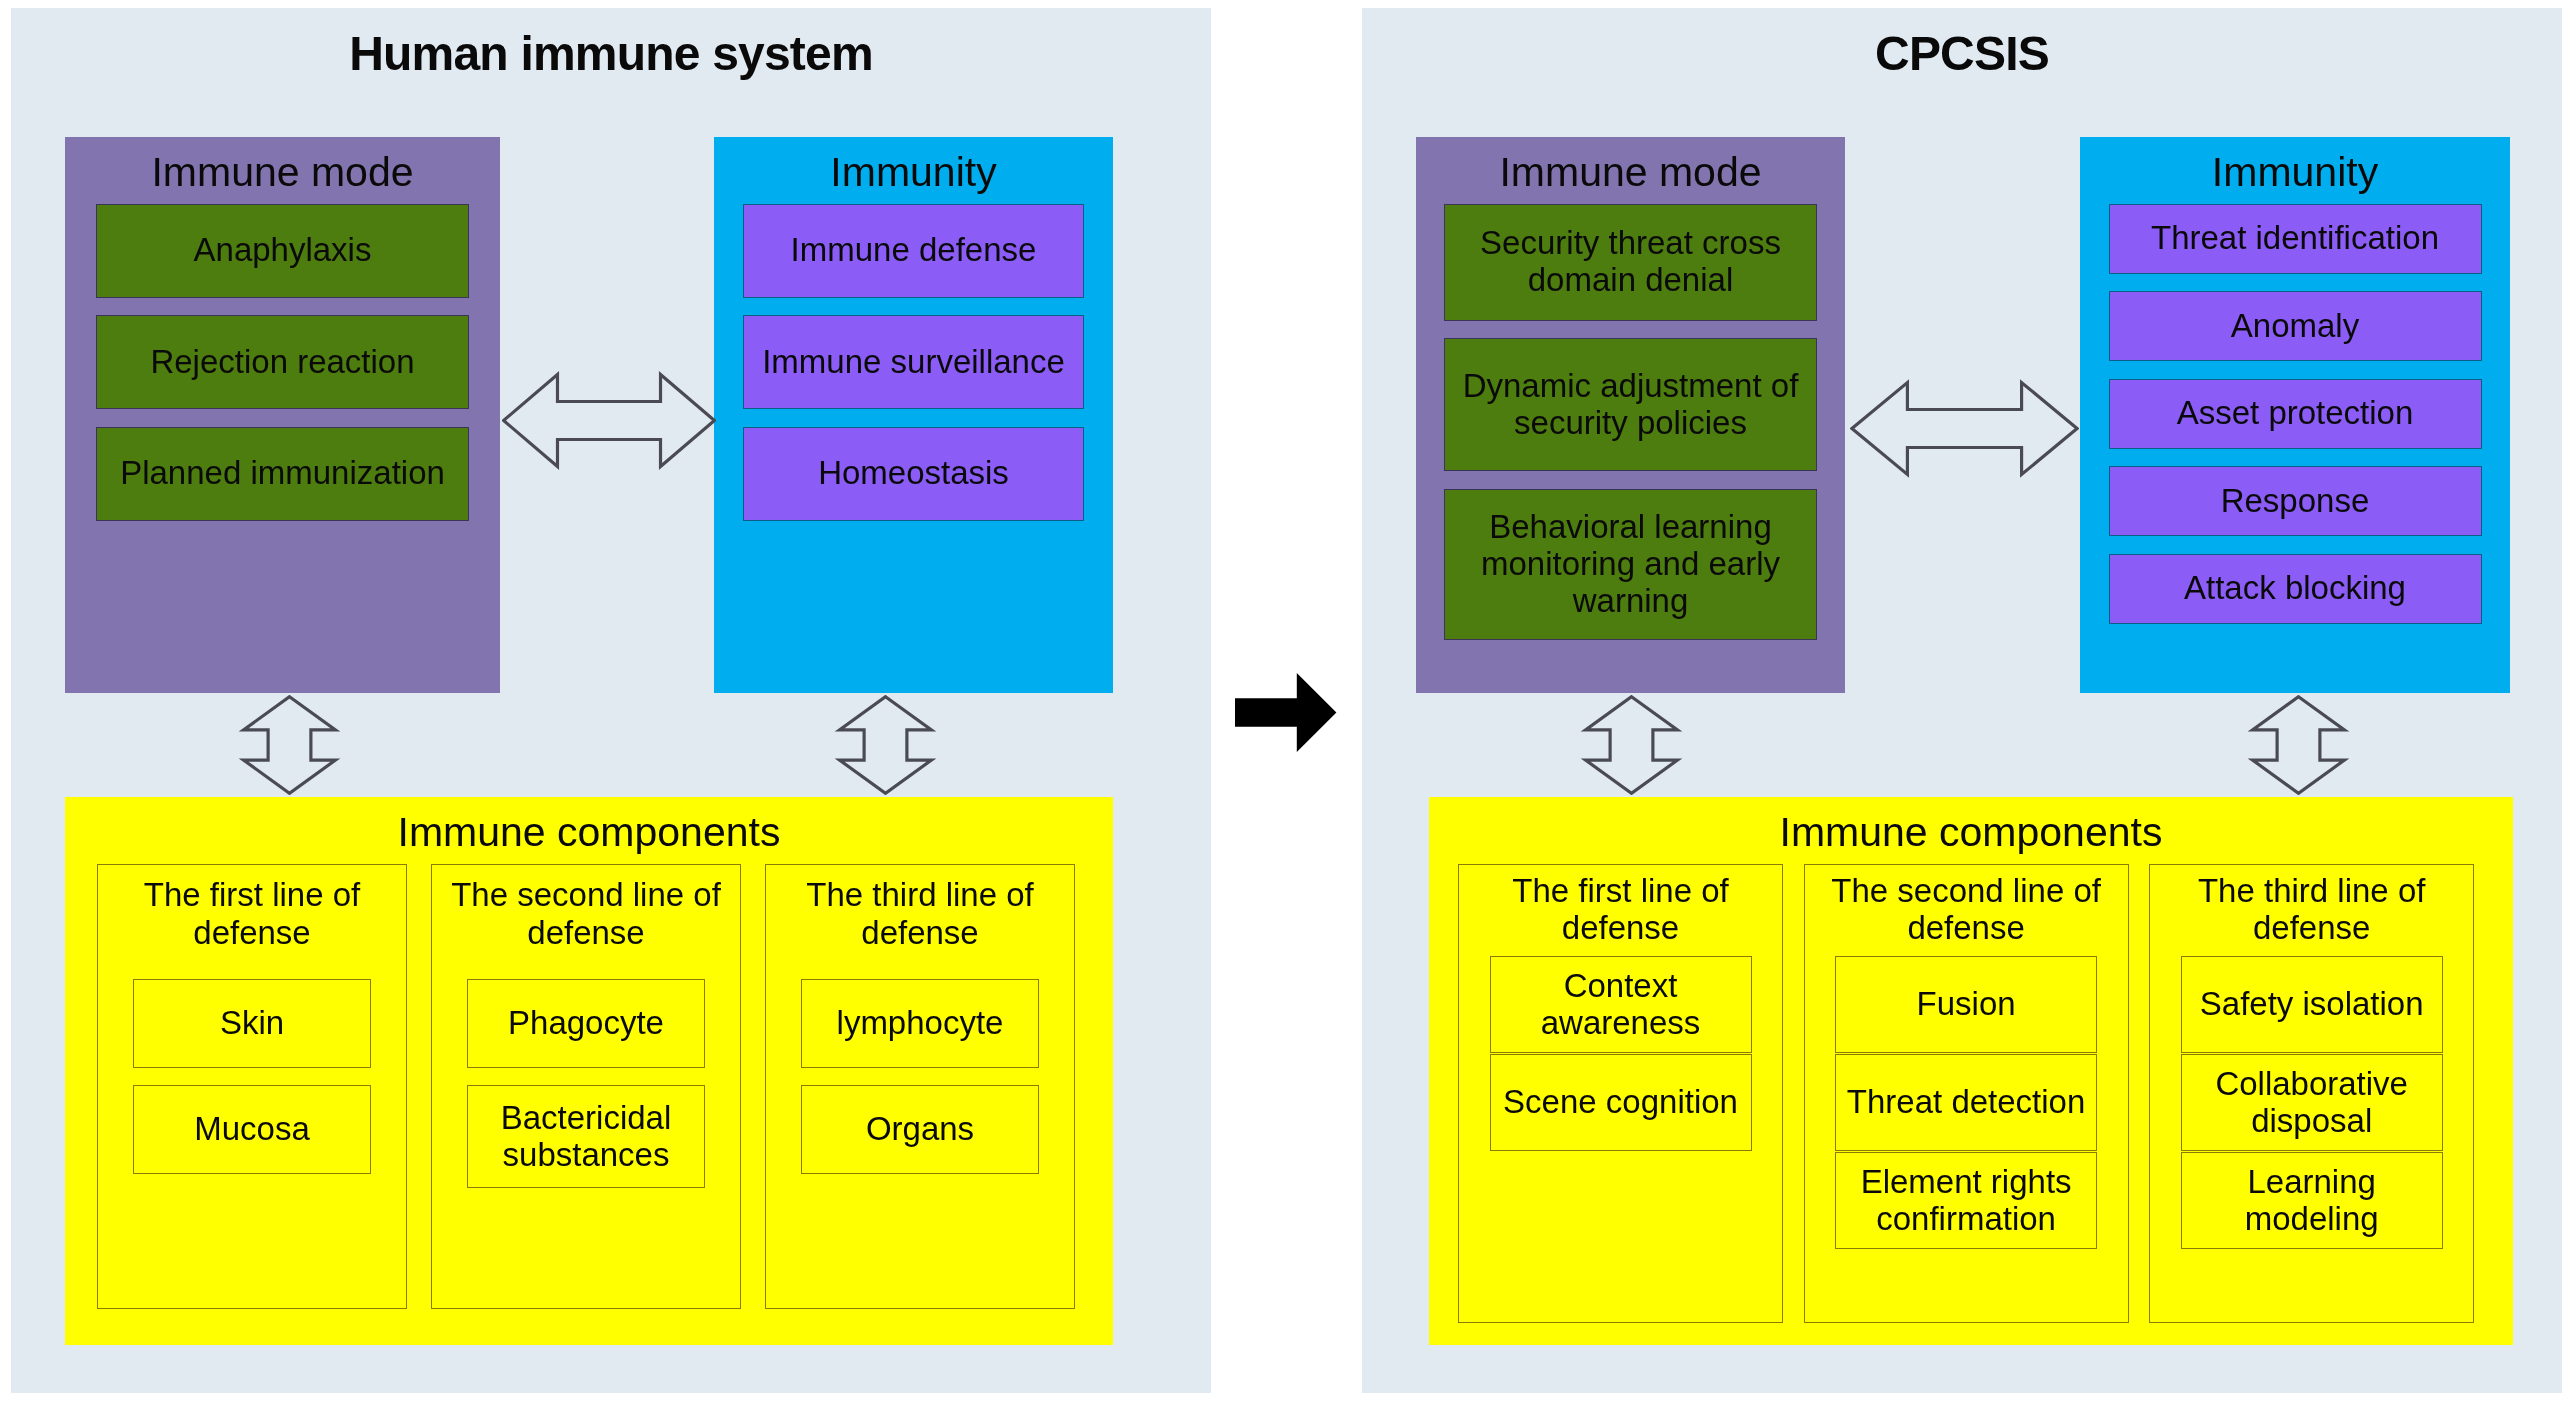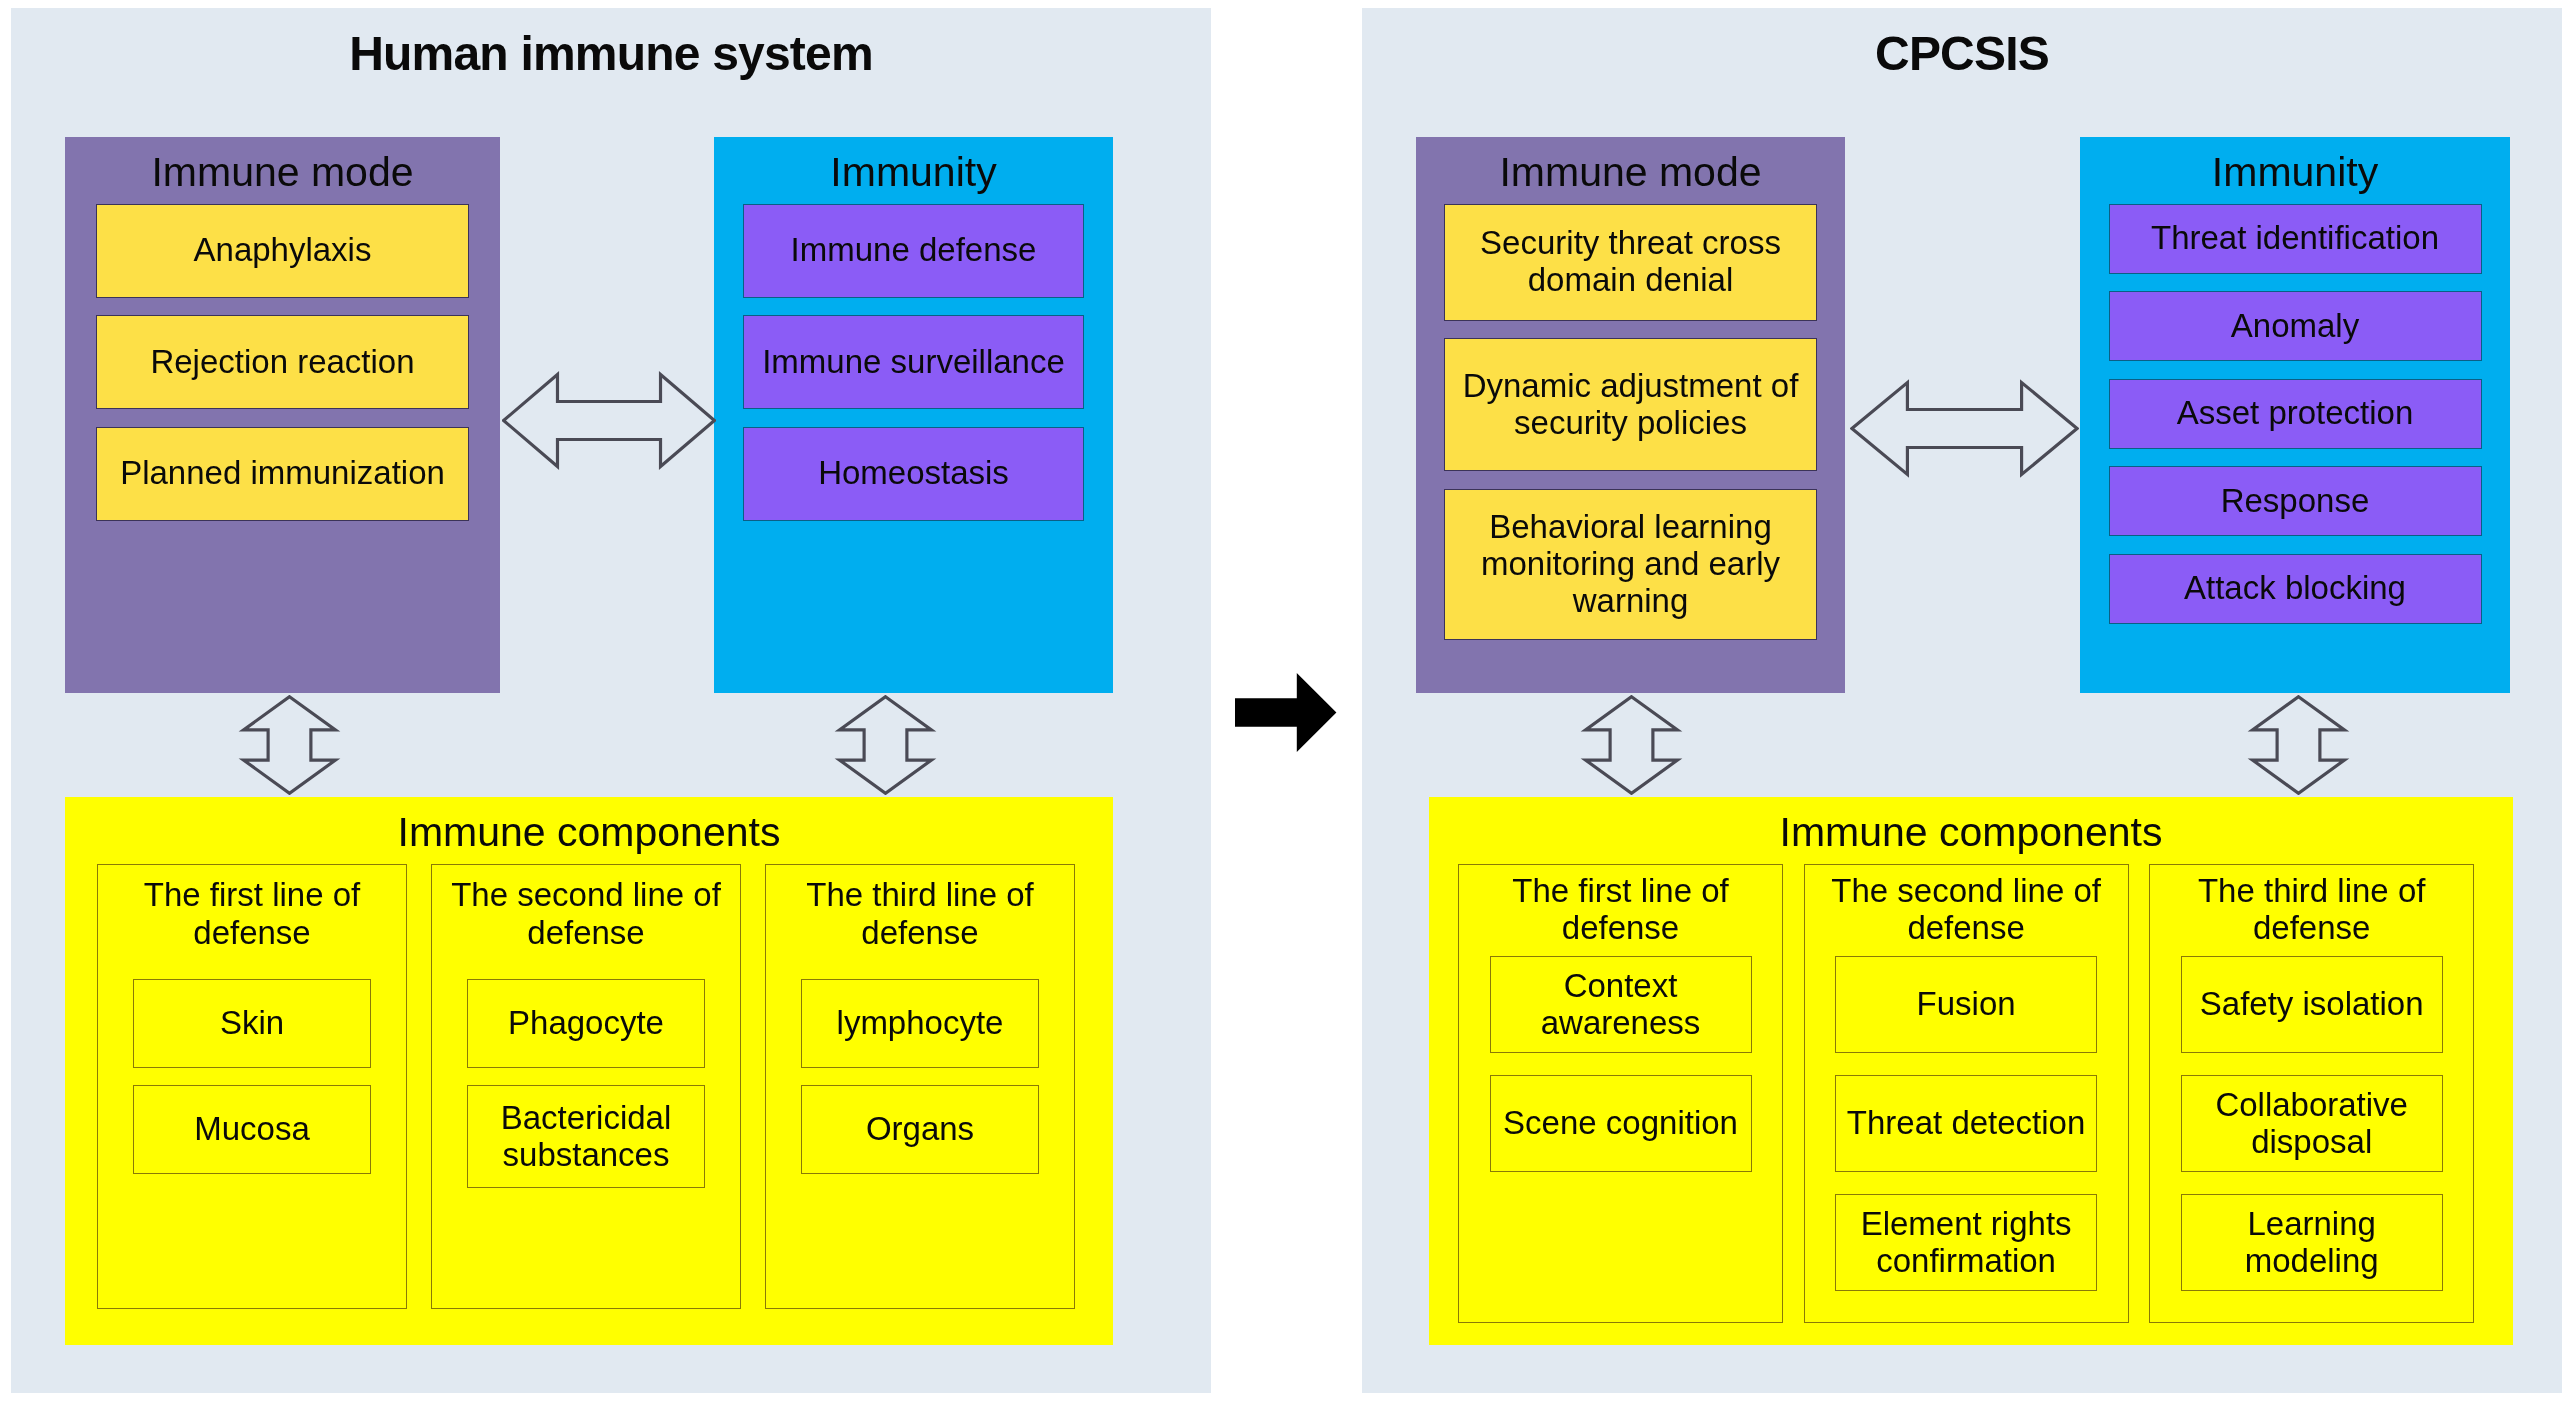--- a/index.html
+++ b/index.html
@@ -45,21 +45,21 @@
   .yellow{ background:#ffff00; }
 
   .chip{
     box-sizing:border-box;
     margin:0 auto 17.5px auto;
     display:flex;align-items:center;justify-content:center;
     text-align:center;
     font-size:33px;line-height:1.12;
     color:#0a0a0a;
   }
-  .purple .chip{ border:1.6px solid #3b3358; background:#fde047; }
+  .purple .chip{ border:1.6px solid #3b3358; background:#4d7c0f; }
   .cyan  .chip{ border:1.6px solid #0b5f86; background:#8b5cf6; }
   .yellow .chip{ border:1.6px solid #8a7a06; background:#ffff00; }
 
   
   #L-mode{ left:65px; top:137px; width:435px; height:556px; }
   #L-mode .chip{ width:373px; }
   #L-mode .chip.h1{ height:94px; }
   #L-mode .chip.h2{ height:94px; }
   #L-mode .chip.h3{ height:94px; }
 
@@ -96,21 +96,21 @@
   #R-comp .col{
     box-sizing:border-box;
     border:1.6px solid #8a7a06;
     width:325px; height:459px;
     padding:8px 14.3px 0 14.3px;
   }
   #R-comp .col-title{
     text-align:center;font-size:33px;line-height:1.12;
     padding-bottom:9.5px;color:#0a0a0a;
   }
-  #R-comp .col .chip{ width:262px; height:97px; margin-bottom:22px; }
+  #R-comp .col .chip{ width:262px; height:97px; margin-bottom:1px; }
 
   
   .arrow{ position:absolute; }
   .arrow svg{ display:block; }
   .blackarrow{ position:absolute; }
 </style>
 </head>
 <body>
 
 <div class="stage">

